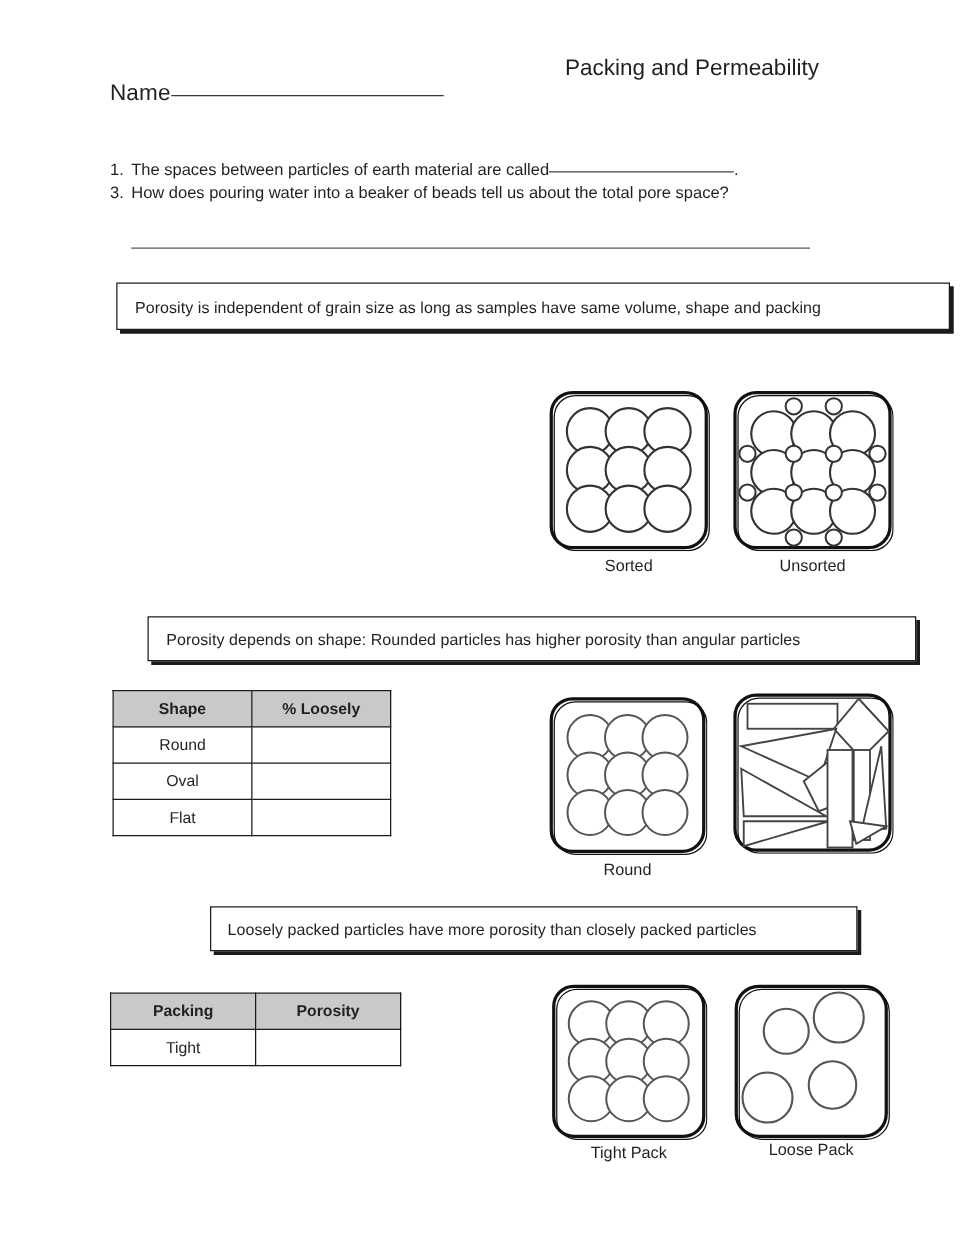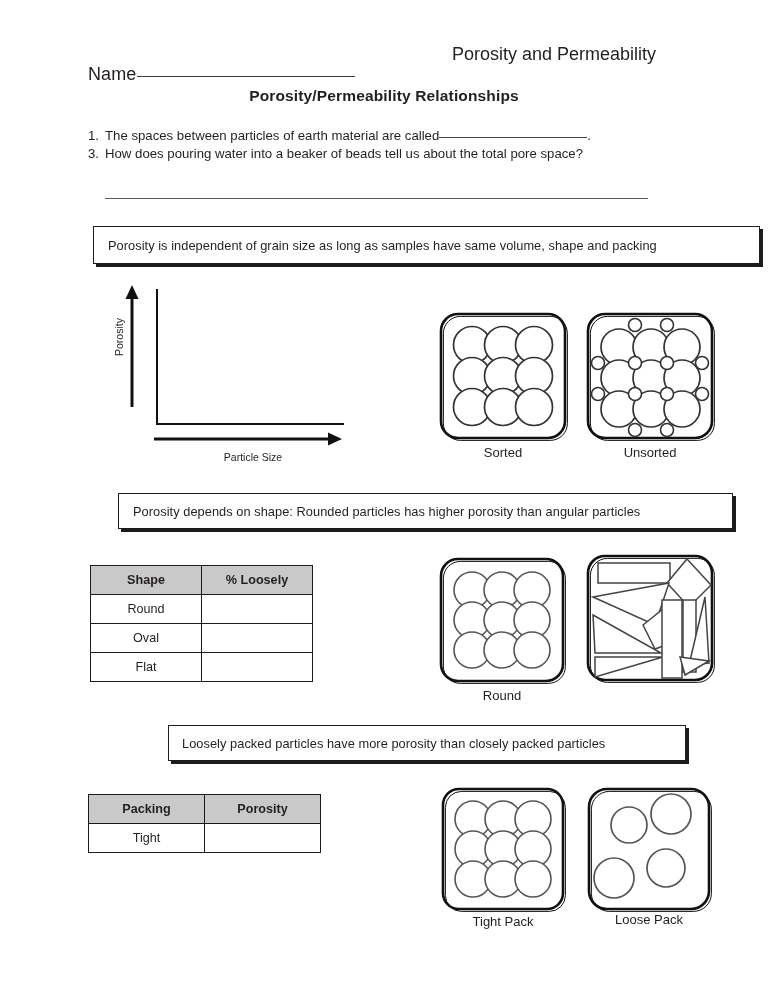--- a/index.html
+++ b/index.html
@@ -166,51 +166,36 @@
   .dtable .val-cell { background: #fff; }
 </style>
 </head>
 <body>
 
 <div class="page">
 
   <div class="hdr-name">
     <span>Name</span><span class="rule"></span>
   </div>
-  <div class="hdr-right">Porosity and Permeability</div>
-  <div class="doc-title">Porosity/Permeability Relationships</div>
+  <div class="hdr-right">Packing and Permeability</div>
 
   <div class="qlist">
     <div class="qrow">
       <span class="qnum">1.</span><span>The spaces between particles of earth material are called</span><span class="blank-s b-148"></span><span>.</span>
     </div>
     <div class="qrow">
       <span class="qnum">3.</span><span>How does pouring water into a beaker of beads tell us about the total pore space?</span>
     </div>
   </div>
   <div class="ans-line"></div>
 
   <div class="callout" id="callout-1">
     <span>Porosity is independent of grain size as long as samples have same volume, shape and packing</span>
   </div>
 
-  <div class="graph">
-    <div class="ax-v-line"></div>
-    <div class="ax-h-line"></div>
-    <svg class="arrow-up" viewBox="0 0 16 122">
-      <line x1="8" y1="122" x2="8" y2="12" stroke="#111" stroke-width="3"></line>
-      <polygon points="8,0 1.5,14 14.5,14" fill="#111"></polygon>
-    </svg>
-    <svg class="arrow-right" viewBox="0 0 188 16">
-      <line x1="0" y1="8" x2="176" y2="8" stroke="#111" stroke-width="3"></line>
-      <polygon points="188,8 174,1.5 174,14.5" fill="#111"></polygon>
-    </svg>
-    <div class="lbl-porosity">Porosity</div>
-    <div class="lbl-particle">Particle Size</div>
-  </div>
 
   <div class="pbox" style="left:438px; top:311px;">
     <svg width="130" height="130" viewBox="0 0 130 130">
       <rect x="3" y="3" width="124" height="124" rx="17" ry="17" fill="#fff" stroke="#111" stroke-width="2.6"></rect>
       <rect x="5.4" y="5.4" width="124" height="124" rx="17" ry="17" fill="none" stroke="#111" stroke-width="1"></rect>
       <g fill="#fff" stroke="#333" stroke-width="1.7">
         <circle cx="34" cy="34" r="18.5"></circle>
         <circle cx="65" cy="34" r="18.5"></circle>
         <circle cx="96" cy="34" r="18.5"></circle>
         <circle cx="34" cy="65" r="18.5"></circle>
@@ -254,21 +239,21 @@
         <circle cx="117" cy="83" r="6.5"></circle>
       </g>
     </svg>
     <div class="pcap" style="top:134px;">Unsorted</div>
   </div>
 
   <div class="callout" id="callout-2">
     <span>Porosity depends on shape: Rounded particles has higher porosity than angular particles</span>
   </div>
 
-  <table class="dtable" style="left:90px; top:552px; width:220px;margin-top:13px;">
+  <table class="dtable" style="left:90px; top:552px; width:220px;">
     <thead>
       <tr>
         <th style="width:110px;">Shape</th>
         <th style="width:110px;">% Loosely</th>
       </tr>
     </thead>
     <tbody>
       <tr>
         <td>Round</td>
         <td class="val-cell"></td>

